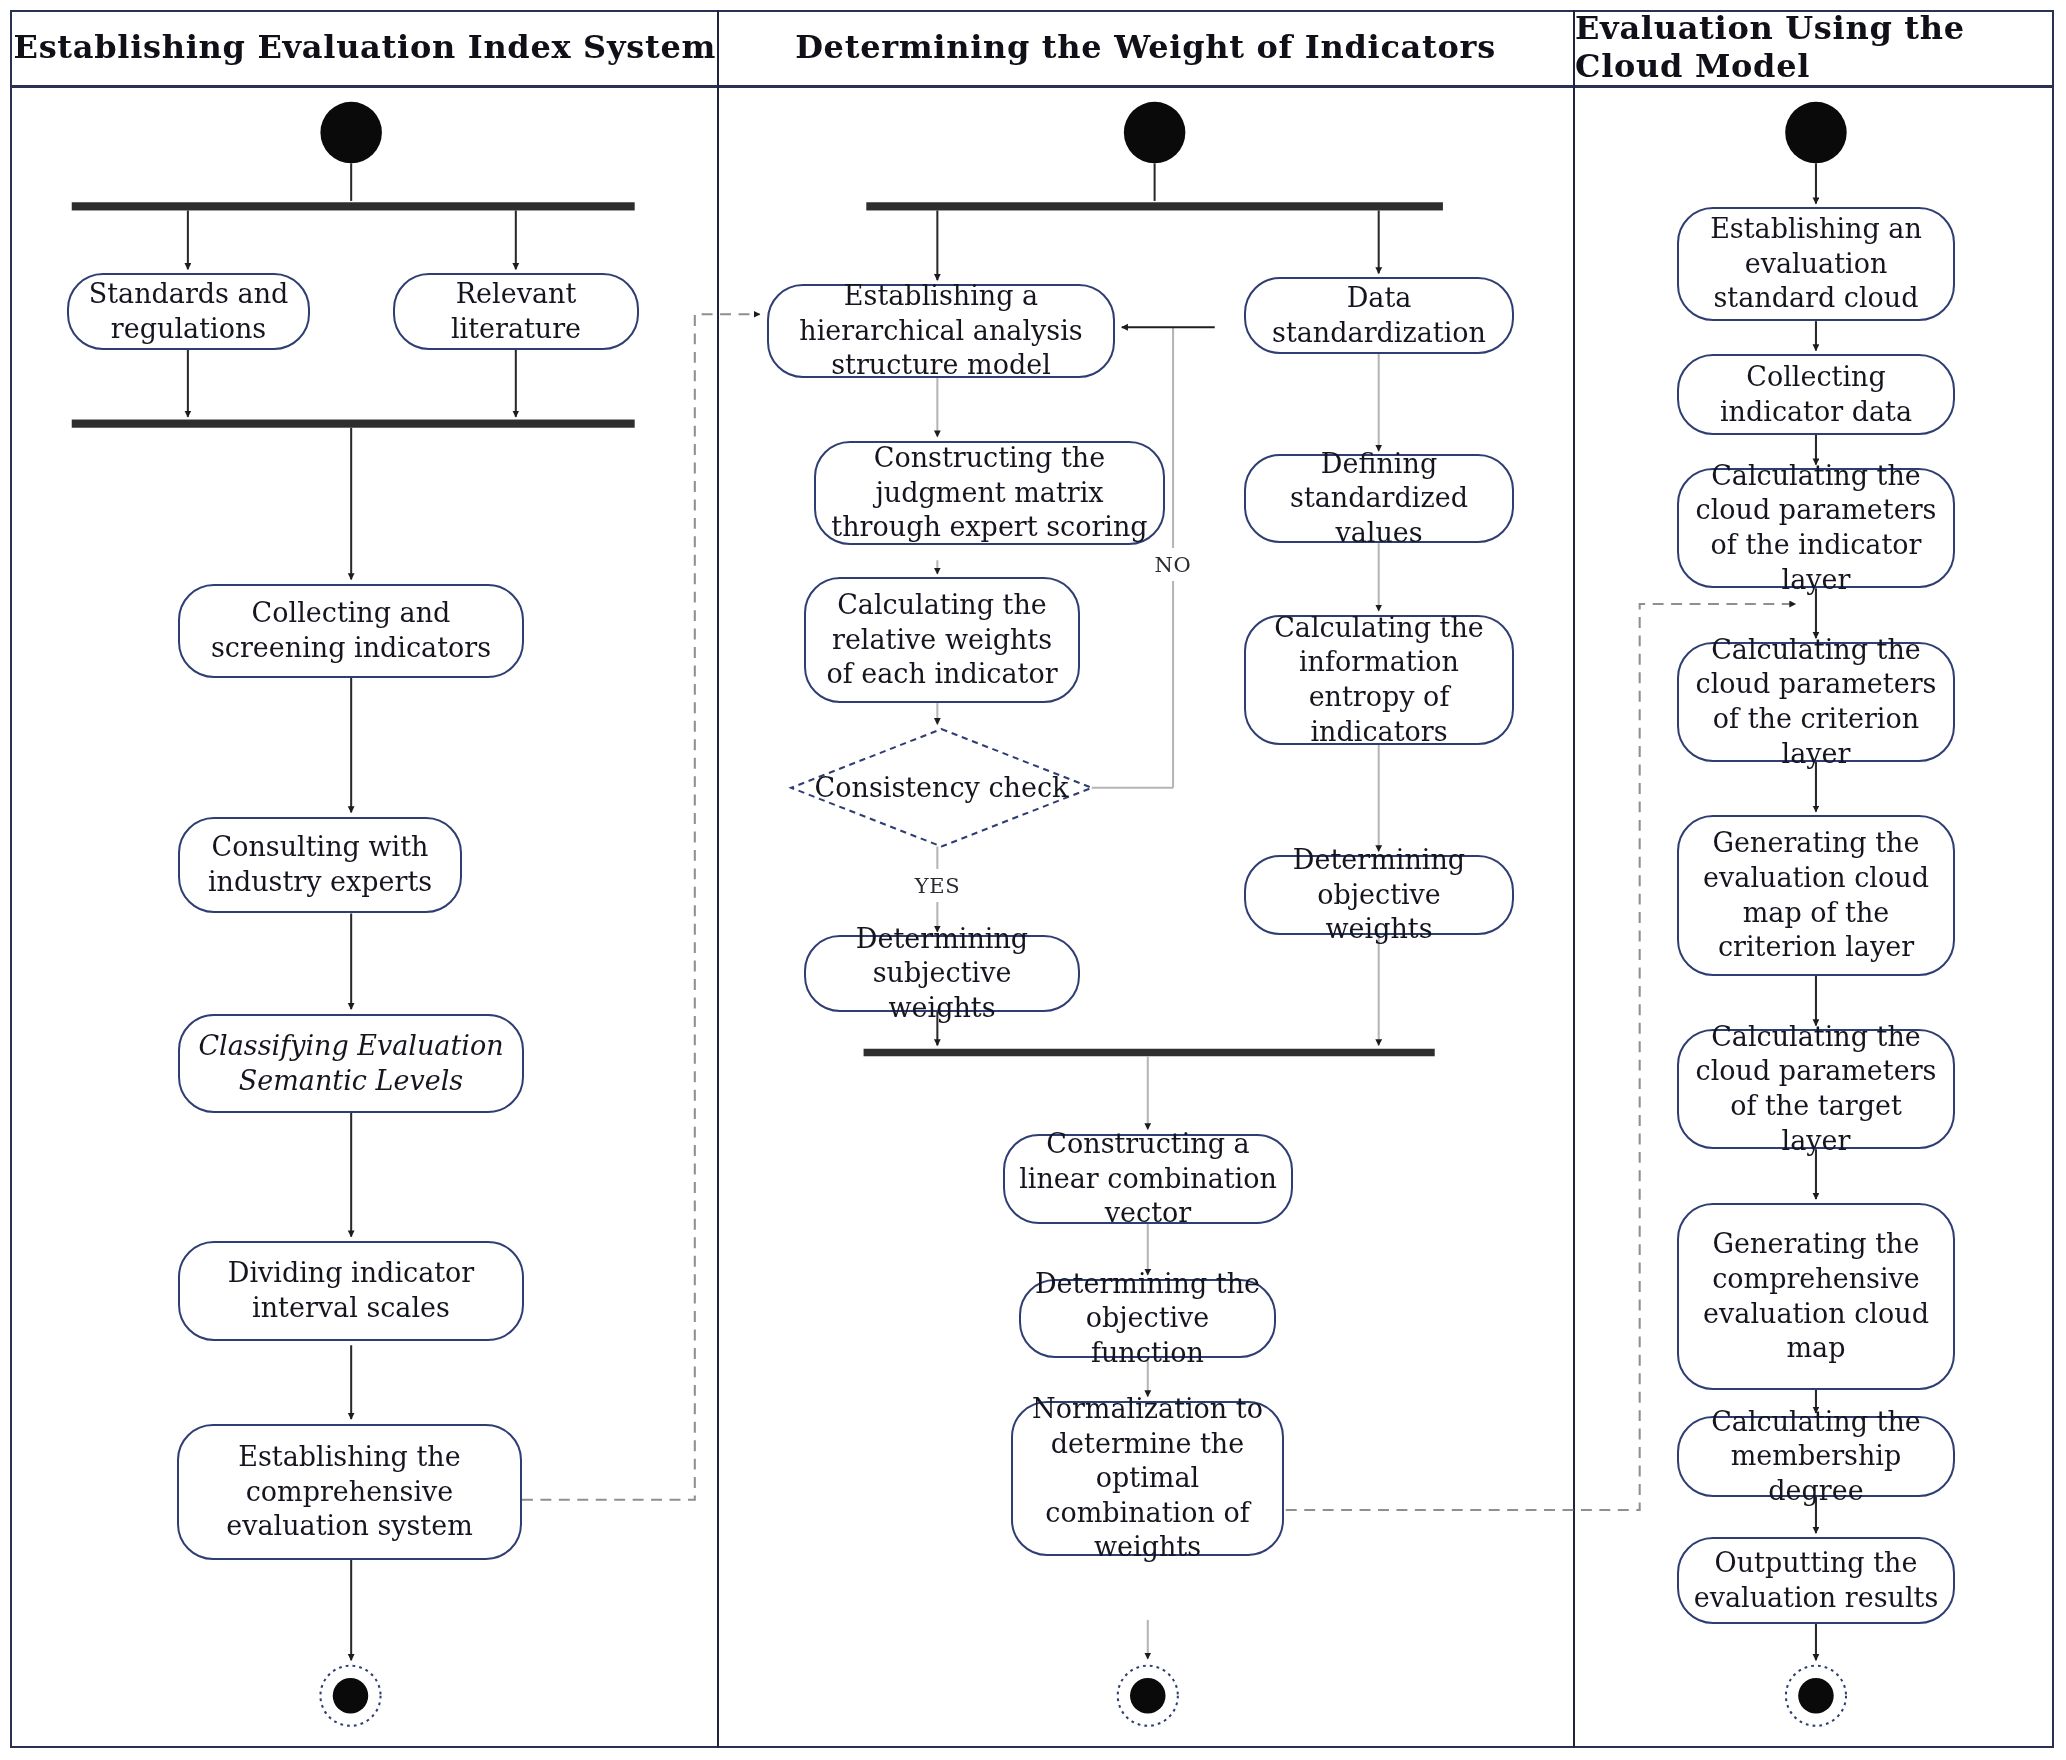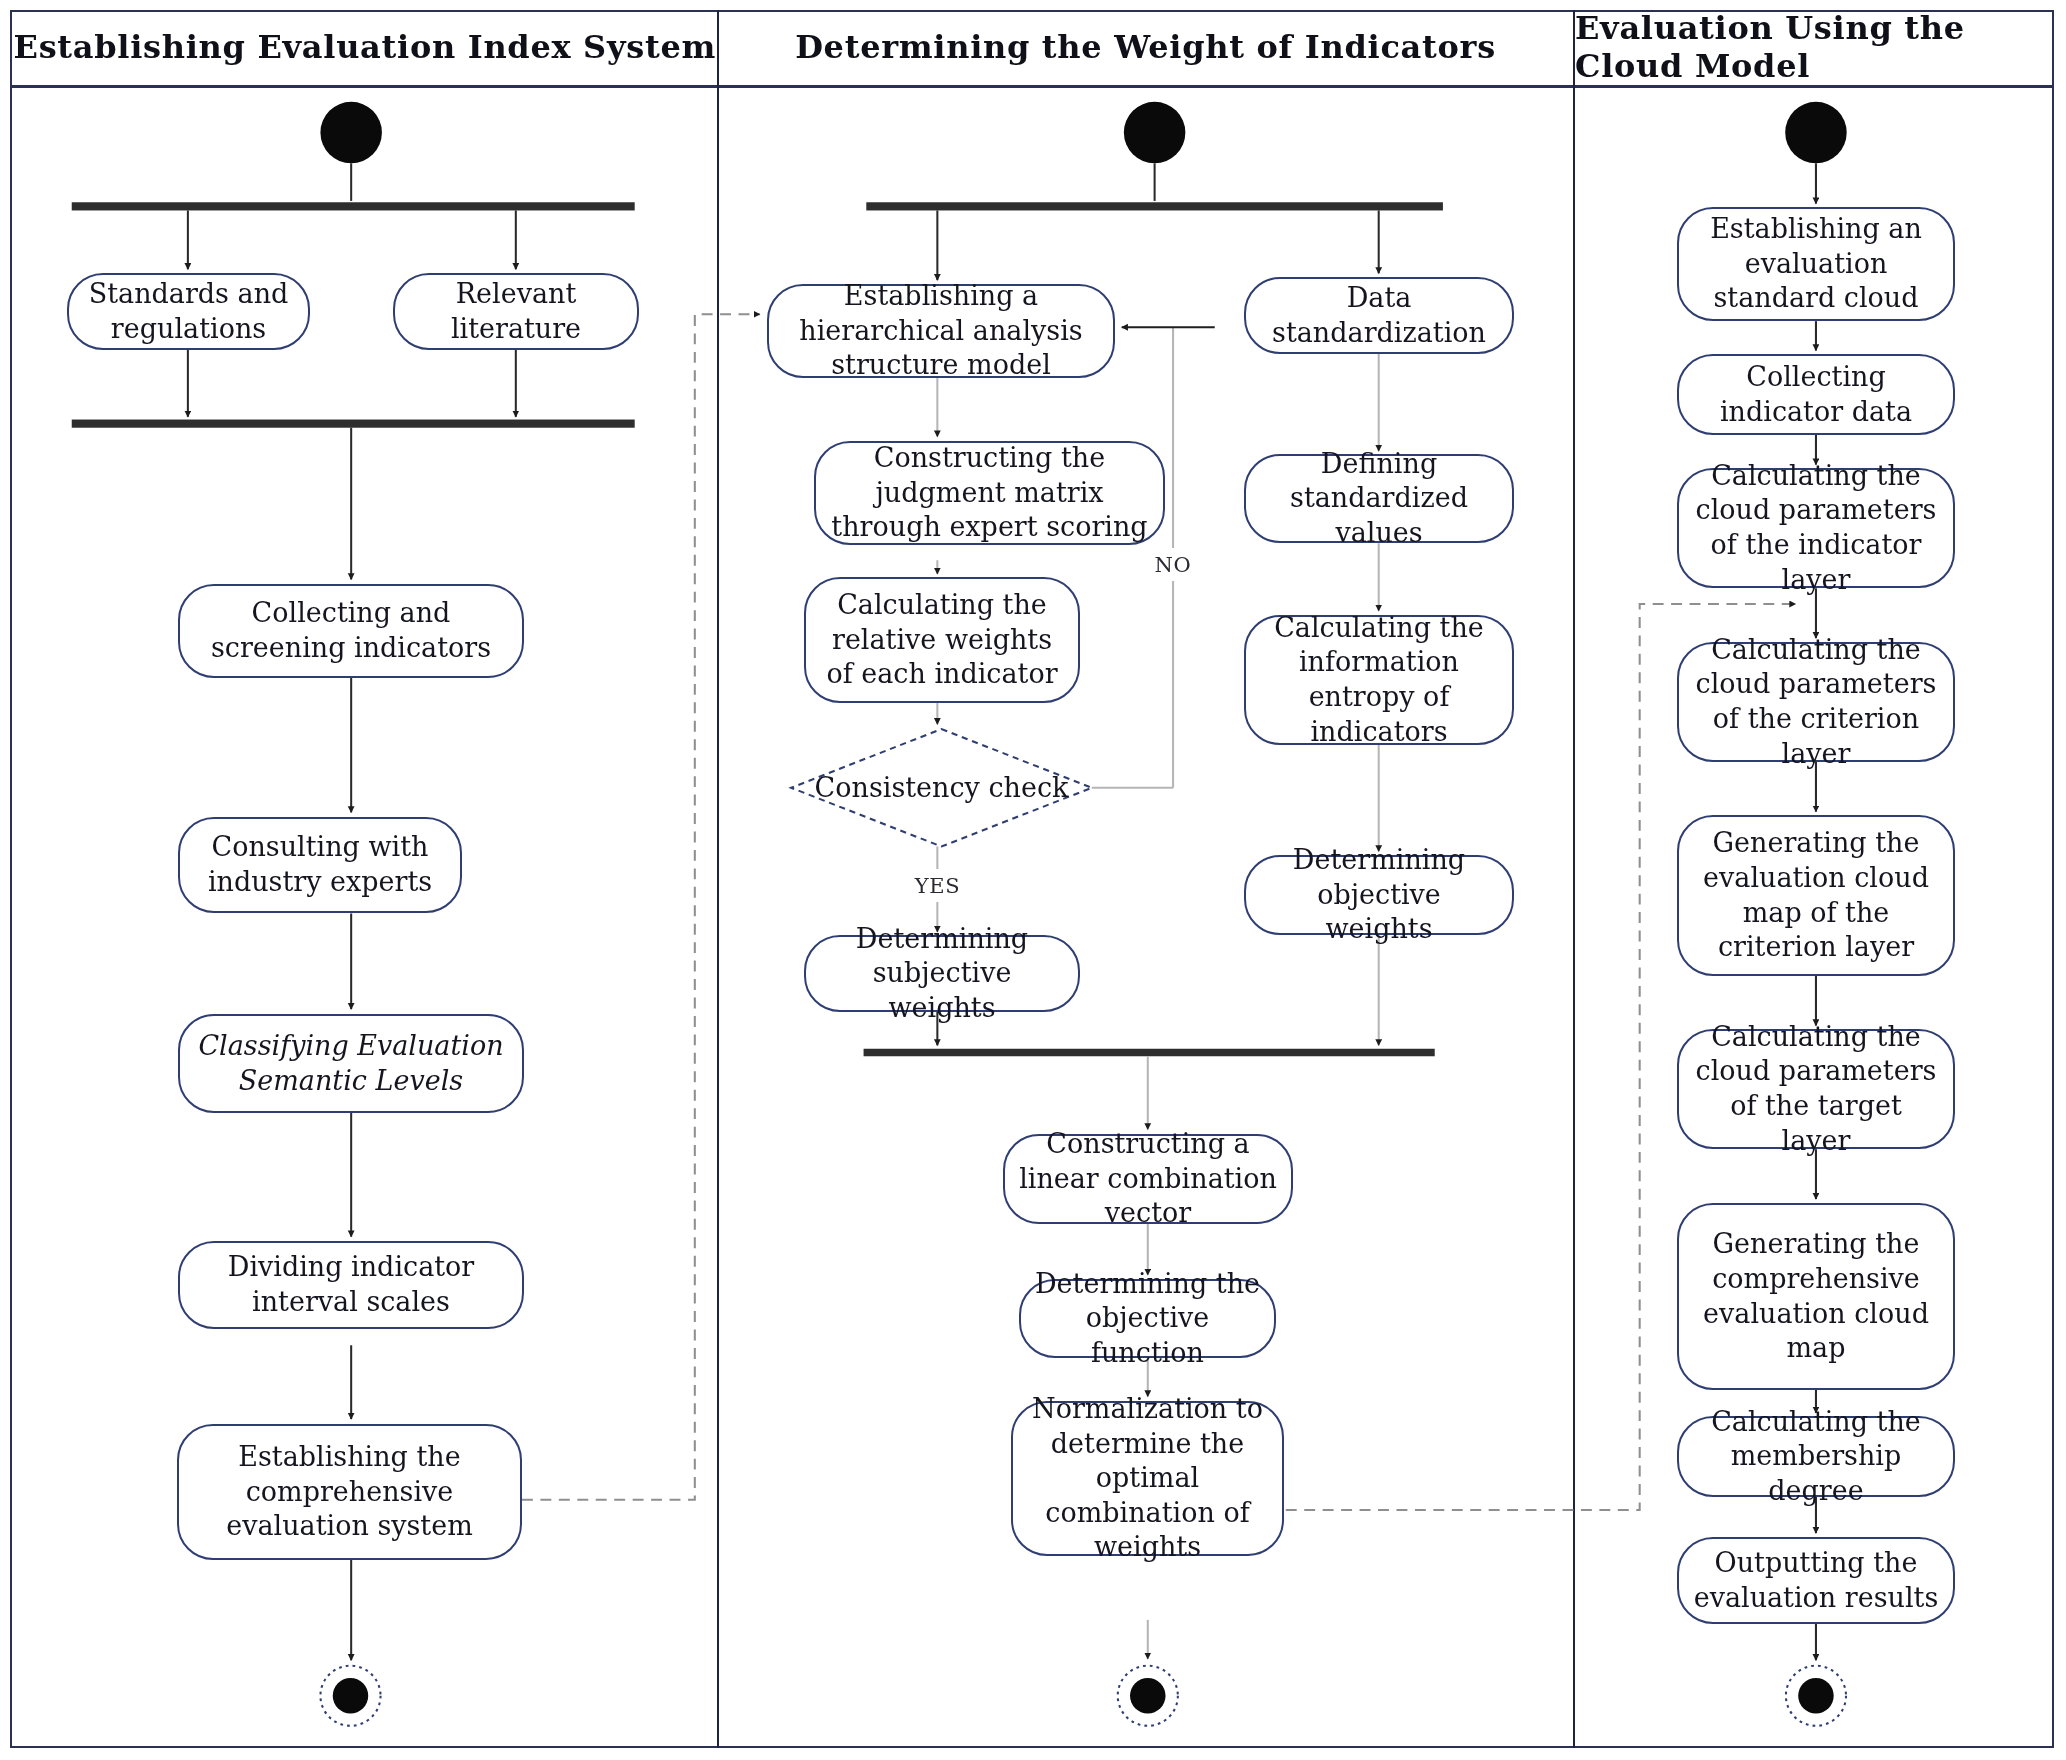--- a/index.html
+++ b/index.html
@@ -132,21 +132,21 @@
 
   <div class="lane-title" style="left:12.3px; width:705px;">Establishing  Evaluation Index System</div>
   <div class="lane-title" style="left:719px; width:853px;">Determining the Weight of Indicators</div>
   <div class="lane-title" style="left:1575px; width:479px;">Evaluation Using the Cloud Model</div>
 
   <div class="node" style="left:67px;  top:273px;  width:243px; height:77px;">Standards and regulations</div>
   <div class="node" style="left:393px; top:273px;  width:246px; height:77px;">Relevant literature</div>
   <div class="node" style="left:178px; top:584px;  width:346px; height:94px;">Collecting and screening indicators</div>
   <div class="node" style="left:178px; top:817px; width:284px; height:96px;">Consulting with industry experts</div>
   <div class="node" style="left:178px; top:1014px; width:346px; height:99px;font-style:italic;">Classifying Evaluation Semantic Levels</div>
-  <div class="node" style="left:178px; top:1241px; width:346px; height:88px;">Dividing indicator interval scales</div>
+  <div class="node" style="left:178px; top:1241px; width:346px; height:100px;">Dividing indicator interval scales</div>
   <div class="node" style="left:177px; top:1424px; width:345px; height:136px;">Establishing the comprehensive evaluation system</div>
 
   <div class="node" style="left:767px; top:284px;  width:348px; height:94px;">Establishing a hierarchical analysis structure model</div>
   <div class="node" style="left:766px; top:441px;  width:351px; height:104px;margin-left:48px;">Constructing the judgment matrix through expert scoring</div>
   <div class="node" style="left:804px; top:577px;  width:276px; height:126px;">Calculating the relative weights of each indicator</div>
   <div class="diamond-label" style="left:791px; top:752px; width:301px; height:71px;">Consistency check</div>
   <div class="node" style="left:804px; top:935px; width:276px; height:77px;">Determining subjective weights</div>
 
   <div class="float-label" style="left:1139px; top:540px;  width:68px; height:33px;margin-top:8px;">NO</div>
   <div class="float-label" style="left:902px; top:869px; width:71px; height:33px;">YES</div>

